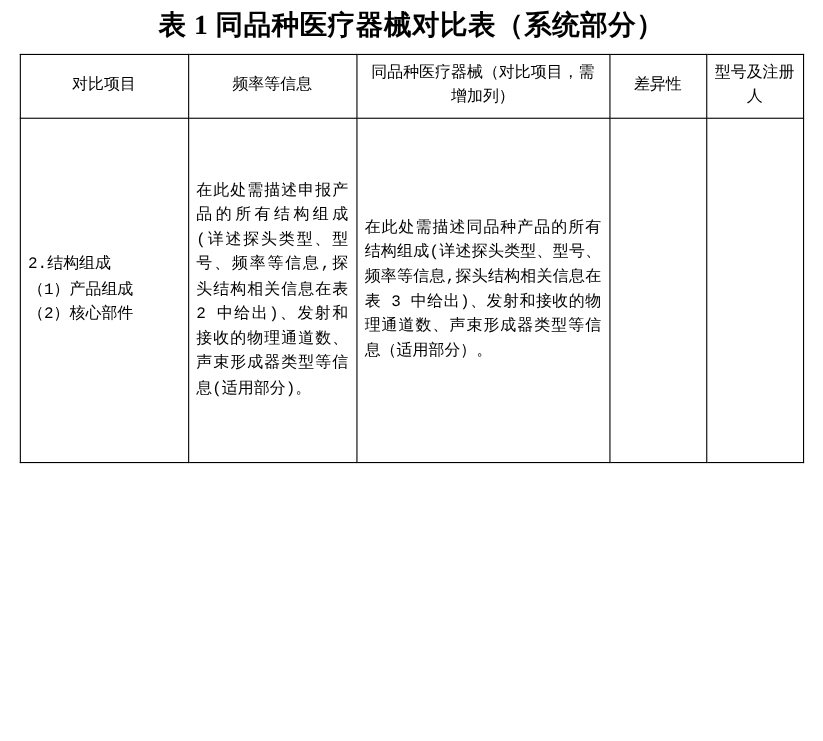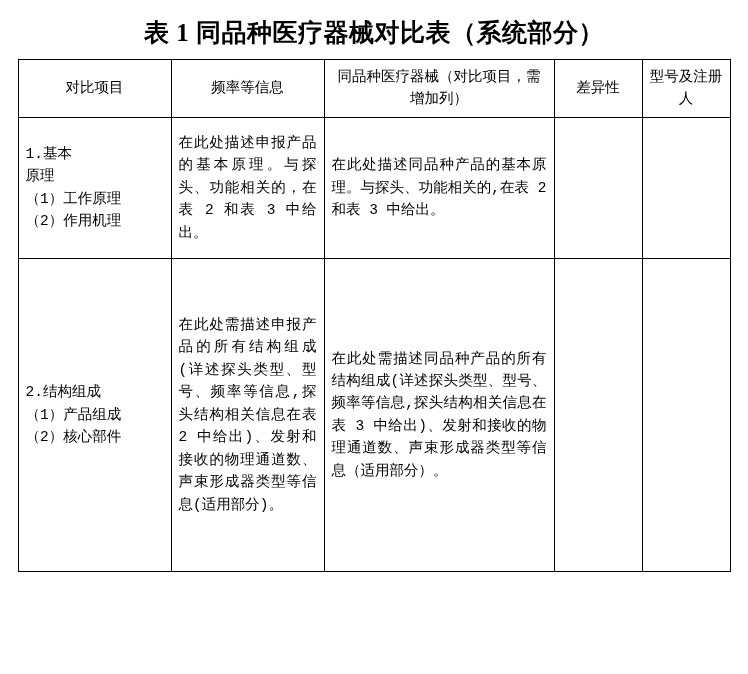--- a/index.html
+++ b/index.html
@@ -21,21 +21,20 @@
     box-sizing: border-box;
   }
   .doc-title {
     text-align: center;
     font-size: 25px;
     font-weight: bold;
     letter-spacing: 0.5px;
     padding-top: 6px;
     padding-bottom: 10px;
     font-family: "Liberation Serif", "DejaVu Serif", serif;
-    margin-top: 10px;
   }
   table.compare {
     border-collapse: collapse;
     width: 712px;
     margin: 0 auto;
     table-layout: fixed;
     font-family: Liberation Mono, monospace;
   }
   table.compare td, table.compare th {
     border: 1px solid #000000;
@@ -93,30 +92,20 @@
     <thead>
       <tr>
         <th class="hd">对比项目</th>
         <th class="hd">频率等信息</th>
         <th class="hd">同品种医疗器械（对比项目，需增加列）</th>
         <th class="hd">差异性</th>
         <th class="hd">型号及注册人</th>
       </tr>
     </thead>
     <tbody>
-      <tr class="row-principle">
-        <td class="label-cell nowrap-label">1.基本
-原理
-（1）工作原理
-（2）作用机理</td>
-        <td class="cell-just">在此处描述申报产品的基本原理。与探头、功能相关的，在表 2 和表 3 中给出。</td>
-        <td class="cell-just">在此处描述同品种产品的基本原理。与探头、功能相关的,在表 2 和表 3 中给出。</td>
-        <td></td>
-        <td></td>
-      </tr>
       <tr class="row-structure">
         <td class="label-cell nowrap-label">2.结构组成
 （1）产品组成
 （2）核心部件</td>
         <td class="cell-just">在此处需描述申报产品的所有结构组成(详述探头类型、型号、频率等信息,探头结构相关信息在表 2 中给出)、发射和接收的物理通道数、声束形成器类型等信息(适用部分)。</td>
         <td class="cell-just">在此处需描述同品种产品的所有结构组成(详述探头类型、型号、频率等信息,探头结构相关信息在表 3 中给出)、发射和接收的物理通道数、声束形成器类型等信息（适用部分）。</td>
         <td></td>
         <td></td>
       </tr>
     </tbody>

